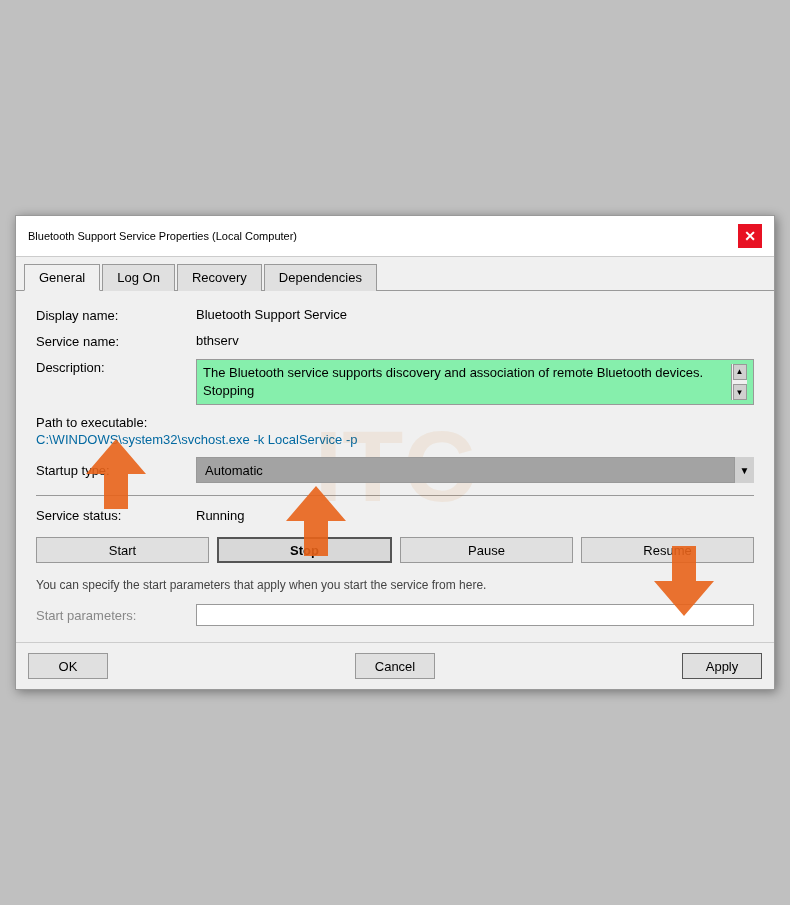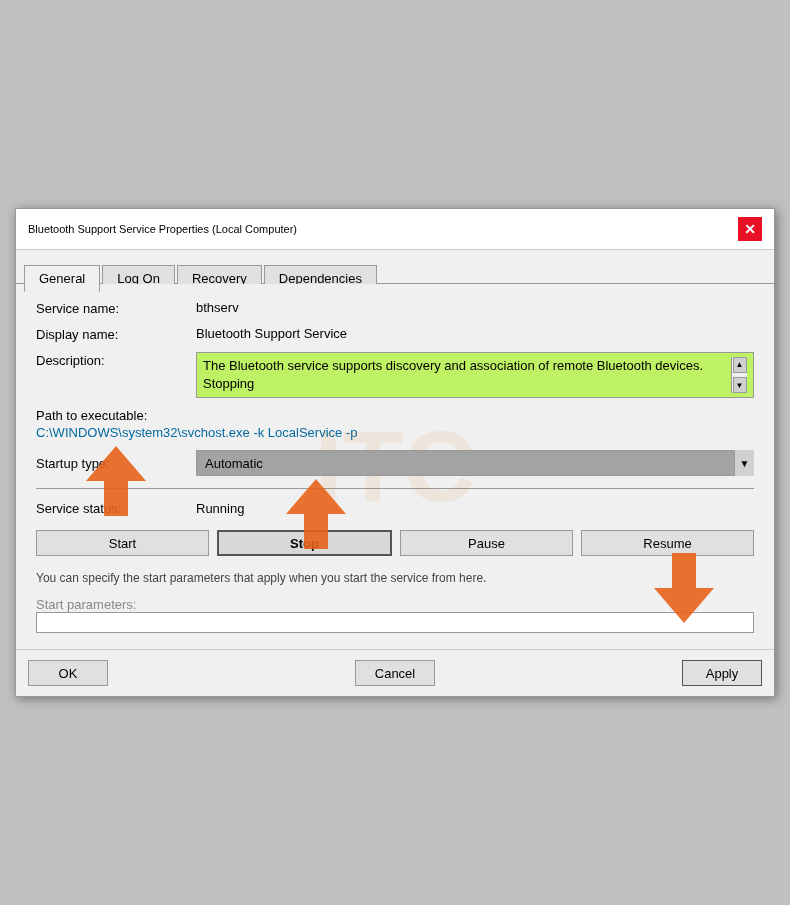--- a/index.html
+++ b/index.html
@@ -65,21 +65,21 @@
     .tab {
       padding: 5px 14px;
       border: 1px solid #999;
       background: #e0e0e0;
       cursor: pointer;
       margin-right: 2px;
       font-size: 13px;
       color: #000;
       border-bottom: none;
       position: relative;
-      top: 9px;
+      top: 1px;
     }
 
     .tab.active {
       background: #f0f0f0;
       border-bottom: 1px solid #f0f0f0;
       z-index: 1;
       font-weight: normal;
     }
 
     .content {
@@ -101,21 +101,21 @@
     }
 
     .field-value {
       color: #000;
       flex: 1;
     }
 
     .description-text-area {
       flex: 1;
       border: 1px solid #999;
-      background: #bef264;
+      background: #86efac;
       padding: 4px 6px;
       font-size: 13px;
       line-height: 1.4;
       position: relative;
       display: flex;
     }
 
     .desc-text {
       flex: 1;
     }
@@ -246,21 +246,21 @@
 
     .info-text {
       font-size: 12px;
       color: #444;
       margin-bottom: 10px;
       line-height: 1.4;
     }
 
     .start-params-row {
       display: flex;
-      flex-direction: column;
+      align-items: center;
     }
 
     .start-params-label {
       width: 160px;
       flex-shrink: 0;
       color: #888;
     }
 
     .start-params-input {
       flex: 1;
@@ -325,27 +325,27 @@
     <div class="tab">Log On</div>
     <div class="tab">Recovery</div>
     <div class="tab">Dependencies</div>
   </div>
 
   <div class="content" style="position:relative; overflow:hidden;">
 
     <div class="watermark" aria-hidden="true">ITC</div>
 
     <div class="field-row">
+      <span class="field-label">Display name:</span>
+      <span class="field-value">Bluetooth Support Service</span>
+    </div>
+
+    <div class="field-row">
       <span class="field-label">Service name:</span>
       <span class="field-value">bthserv</span>
-    </div>
-
-    <div class="field-row">
-      <span class="field-label">Display name:</span>
-      <span class="field-value">Bluetooth Support Service</span>
     </div>
 
     <div class="field-row" style="align-items:flex-start;">
       <span class="field-label">Description:</span>
       <div class="description-text-area">
         <span class="desc-text">The Bluetooth service supports discovery and association of remote Bluetooth devices.  Stopping</span>
         <div class="desc-scrollbar">
           <div class="scroll-arrow">▲</div>
           <div style="flex:1; background:#e8e8e8;"></div>
           <div class="scroll-arrow">▼</div>

